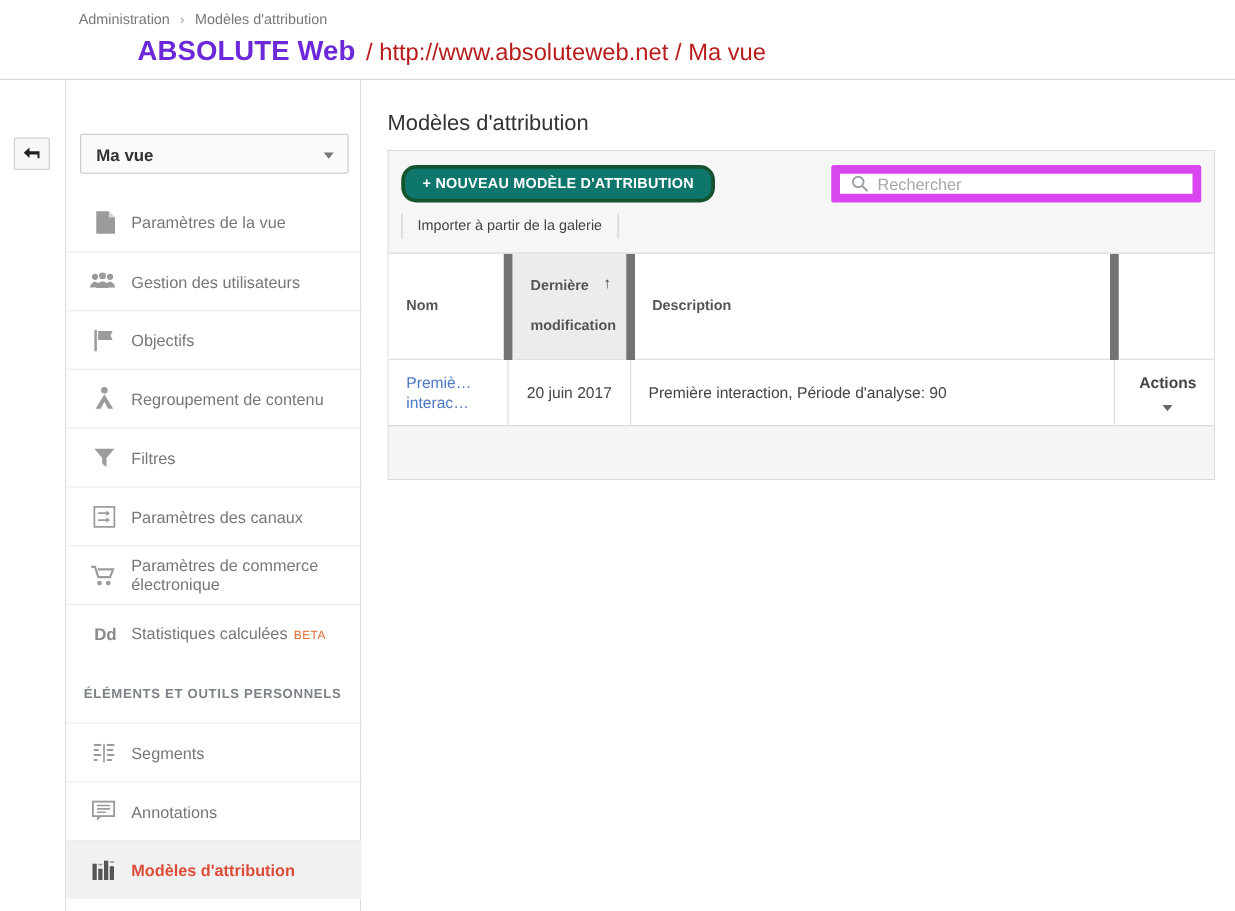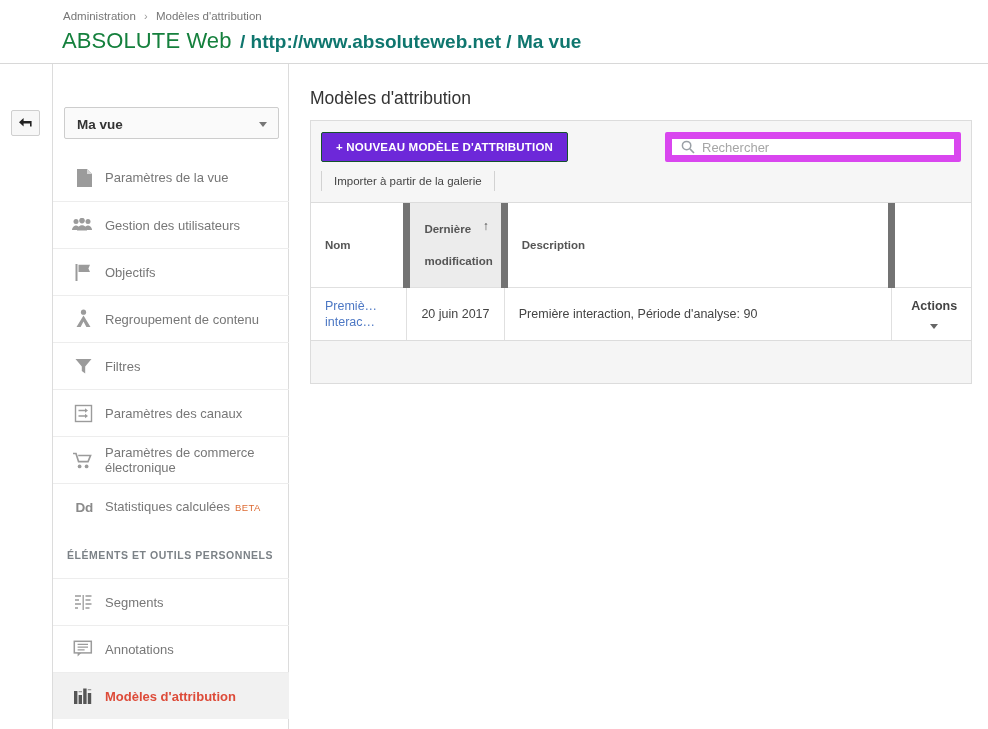--- a/index.html
+++ b/index.html
@@ -34,28 +34,29 @@
   .breadcrumb .crumb-sep { margin: 0 5px; color: #999; font-size: 11px; }
   .breadcrumb .crumb { color: #777; }
   .title-line {
     position: absolute;
     left: 62px;
     top: 28px;
     white-space: nowrap;
   }
   .title-main {
     font-size: 22px;
-    color: #15803d;
-    font-weight: normal;
+    color: #6d28d9;
+    font-weight: bold;
     letter-spacing: .1px;
+    margin-left: 48px;
   }
   .title-rest {
     font-size: 19px;
-    color: #0f766e;
-    font-weight: bold;
+    color: #b91c1c;
+    font-weight: normal;
     margin-left: 4px;
     margin-top: 16px;
   }
 
   
   .rail-line {
     position: absolute;
     left: 52px;
     top: 64px;
     width: 1px;
@@ -239,23 +240,23 @@
     height: 82px;
     position: relative;
     border-bottom: 1px solid #dcdcdc;
   }
   .btn-new {
     position: absolute;
     left: 10px;
     top: 11px;
     height: 30px;
     padding: 0 14px;
-    background: #6d28d9;
-    border: 1px solid #14532d;
-    border-radius: 2px;
+    background: #0f766e;
+    border: 3px solid #14532d;
+    border-radius: 12px;
     color: #fff;
     font-size: 11.5px;
     font-weight: bold;
     letter-spacing: .2px;
     display: flex;
     align-items: center;
     cursor: pointer;
     white-space: nowrap;
   }
   .search-wrap {

